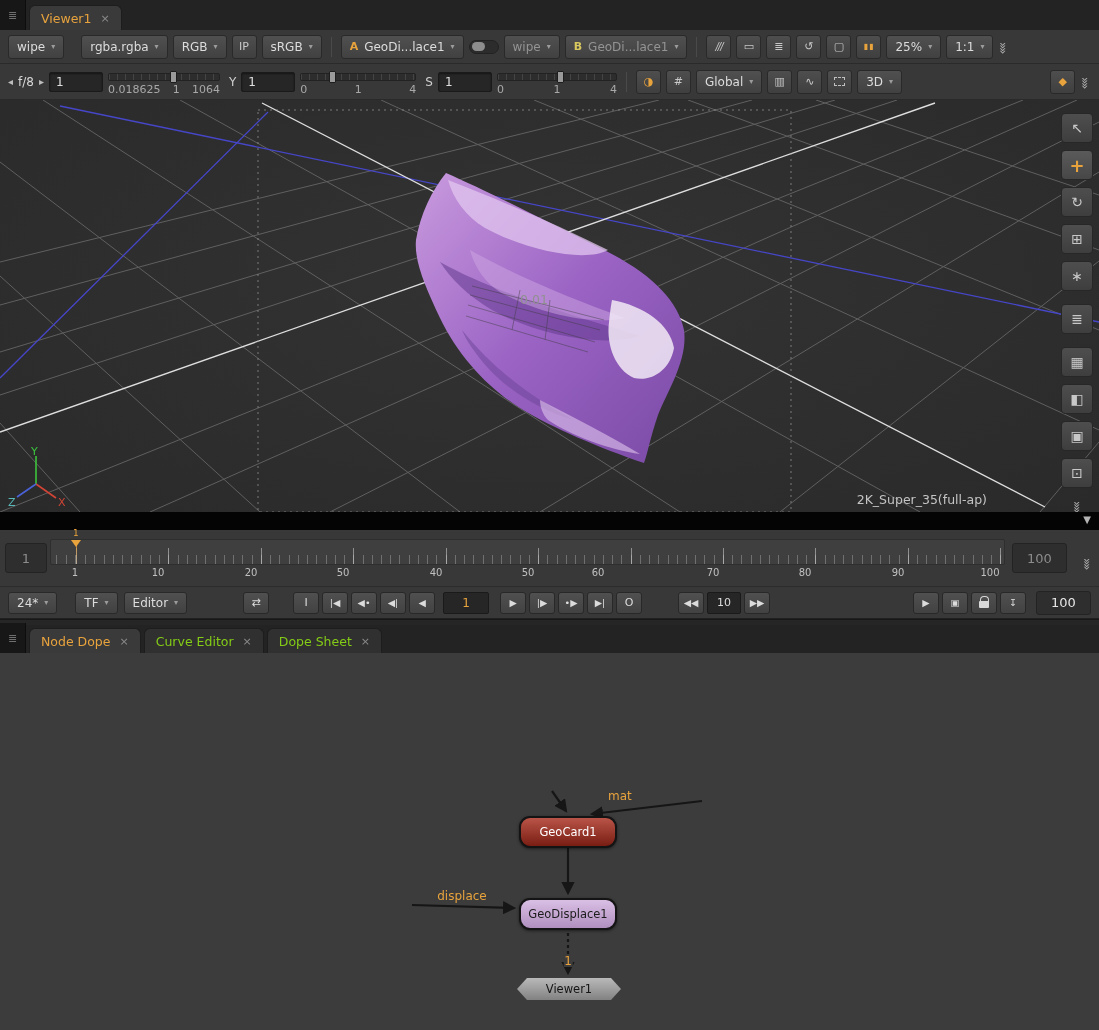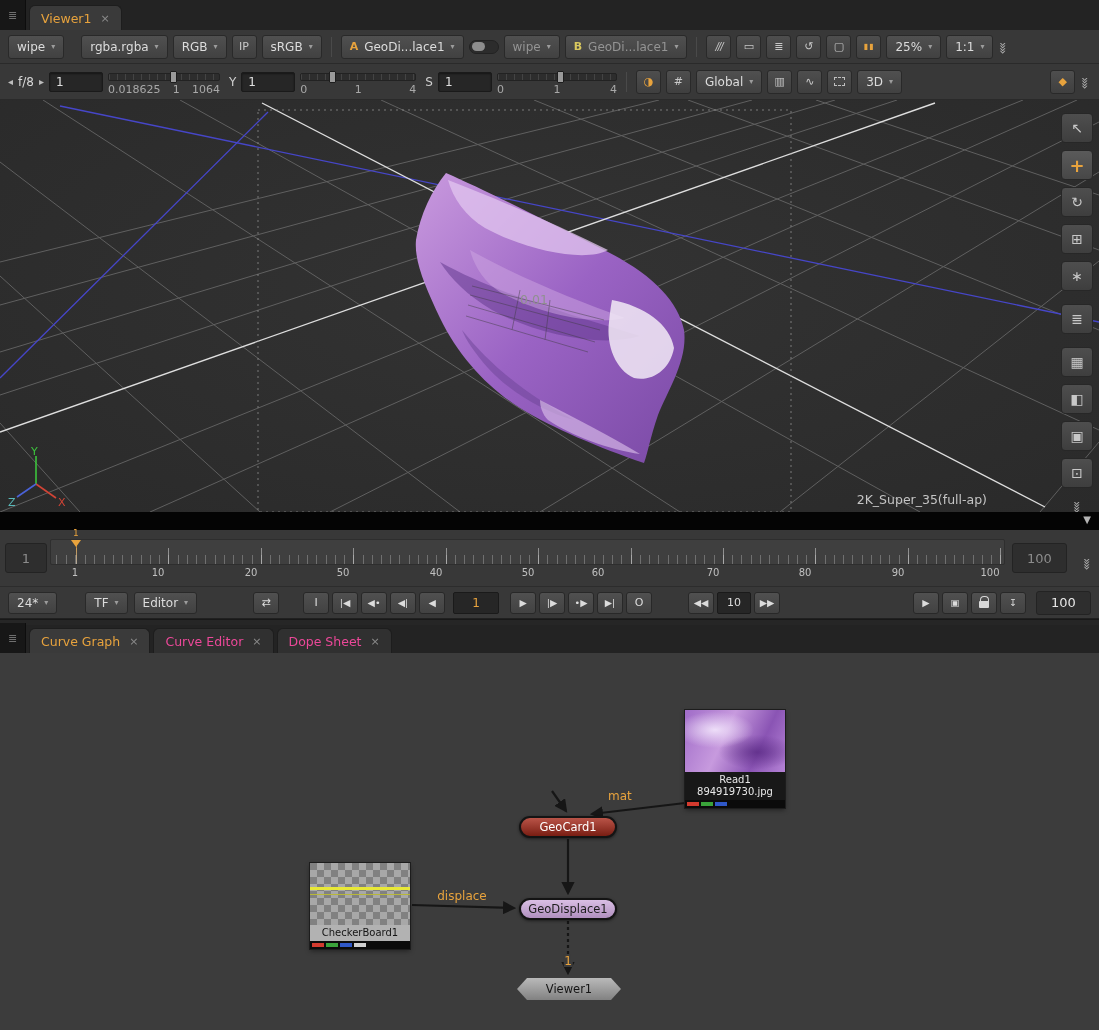--- a/index.html
+++ b/index.html
@@ -7,21 +7,21 @@
   body { font-family:"DejaVu Sans", sans-serif; color:#d6d6d6; }
   .app { position:relative; width:1099px; height:1030px; background:#3a3a3a; overflow:hidden; }
 
   
   .tabbar { display:flex; align-items:flex-end; background:#232323; height:30px; }
   .panel-corner { width:26px; height:30px; background:#171717; color:#6f6f6f;
     display:flex; align-items:center; justify-content:center; font-size:11px; border-right:1px solid #0d0d0d; }
   .tab { height:25px; display:flex; align-items:center; gap:9px; padding:0 11px; margin-left:3px;
     background:#303030; border-radius:6px 6px 0 0; border:1px solid #1d1d1d; border-bottom:none; }
   .tab.active { background:#3a3a3a; }
-  .tab-label { font-size:12.5px; color:#ec4899; white-space:nowrap; }
+  .tab-label { font-size:12.5px; color:#84cc16; white-space:nowrap; }
   .tab.active .tab-label { color:var(--accent,#e8a33d); }
   .tab-close { color:#8a8a8a; font-size:11px; cursor:default; }
 
   
   .vrow { display:flex; align-items:center; gap:5px; padding:0 8px; background:#383838; border-bottom:1px solid #2a2a2a; }
   .row1 { height:34px; }
   .row2 { height:36px; }
   .combo { display:flex; align-items:center; gap:6px; height:24px; padding:0 8px; flex-shrink:0;
     background:linear-gradient(#505050,#414141); border:1px solid #292929; border-radius:3px; }
   .clab { font-size:12px; color:#dcdcdc; white-space:nowrap; }
@@ -101,31 +101,31 @@
   .pbtn.txt { font-size:11px; }
   .framebox { width:46px; height:22px; margin:0 8px; background:#262626; border:1px solid #1a1a1a; border-radius:2px;
     color:var(--accent,#e8a33d); font-size:12px; text-align:center; font-family:inherit; }
   .incbox { width:34px; height:22px; margin-left:3px; background:#262626; border:1px solid #1a1a1a; border-radius:2px;
     color:#dcdcdc; font-size:11px; display:flex; align-items:center; justify-content:center; }
   .endbox { width:55px; height:24px; margin-left:10px; background:#2e2e2e; border:1px solid #232323; border-radius:3px;
     color:#e6e6e6; font-size:13px; display:flex; align-items:center; justify-content:center; }
   .lock { position:relative; width:10px; height:7px; background:#d8d8d8; border-radius:1px; margin-top:4px; }
   .lock::before { content:""; position:absolute; top:-5px; left:1px; width:7px; height:6px;
     border:1.5px solid #d8d8d8; border-bottom:none; border-radius:4px 4px 0 0; }
-  .ml18{margin-left:28px;} .ml6{margin-left:6px;} .ml56{margin-left:56px;} .ml24{margin-left:24px;} .ml36{margin-left:36px;}
+  .ml18{margin-left:18px;} .ml6{margin-left:6px;} .ml56{margin-left:56px;} .ml24{margin-left:24px;} .ml36{margin-left:36px;}
   .mlauto{margin-left:auto;}
 
   
   .ngdivider { height:6px; background:#262626; border-top:1px solid #181818; }
   .ntabbar { height:28px; }
   .graph { position:relative; height:377px; background:#3c3c3c; overflow:hidden; }
   .edges { position:absolute; left:0; top:0; pointer-events:none; }
   .elab { font-size:12px; fill:var(--accent,#e8a33d); paint-order:stroke; stroke:#3c3c3c; stroke-width:4px; font-family:inherit; }
   .gnode { position:absolute; }
-  .pill { width:98px; height:22px; border-radius:11px; border:2px solid #141414;
+  .pill { width:98px; height:32px; border-radius:11px; border:2px solid #141414;
     display:flex; align-items:center; justify-content:center; font-size:11.5px;
     box-shadow:0 1px 3px rgba(0,0,0,.5); }
   .geocard { background-color:var(--node-red,#a8291a); background-image:linear-gradient(rgba(255,255,255,.2), rgba(0,0,0,.28)); color:#fff; }
   .geodisplace { background-color:var(--node-purple,#c9a3d9); background-image:linear-gradient(rgba(255,255,255,.3), rgba(0,0,0,.12)); color:#1c1c1c; }
   .viewer-node { width:104px; height:22px; background-color:var(--node-gray,#a2a2a2);
     background-image:linear-gradient(rgba(255,255,255,.25), rgba(0,0,0,.2));
     clip-path:polygon(10px 0, calc(100% - 10px) 0, 100% 50%, calc(100% - 10px) 100%, 10px 100%, 0 50%);
     display:flex; align-items:center; justify-content:center; color:#141414; font-size:11.5px;
     filter:drop-shadow(0 1px 1px rgba(0,0,0,.5)); }
   .thumbnode { width:100px; box-shadow:0 0 0 1px #1d1d1d, 0 2px 5px rgba(0,0,0,.45); }
@@ -495,21 +495,21 @@
     <button class="pbtn">
         <span>↧</span>
       </button>
     <div class="endbox">100</div>
   </div>
 
   <div class="ngdivider"></div>
   <div class="tabbar ntabbar">
     <div class="panel-corner">≣</div>
     <div class="tab active">
-      <span class="tab-label">Curve Graph</span>
+      <span class="tab-label">Node Dope</span>
       <span class="tab-close">×</span>
     </div>
     <div class="tab">
       <span class="tab-label">Curve Editor</span>
       <span class="tab-close">×</span>
     </div>
     <div class="tab">
       <span class="tab-label">Dope Sheet</span>
       <span class="tab-close">×</span>
     </div>
@@ -527,50 +527,25 @@
         <path d="M552,138 L566,158" marker-end="url(#ah)"></path>
         <path d="M568,186 L568,240" marker-end="url(#ah)"></path>
         <path d="M412,252 L514,255" marker-end="url(#ah)"></path>
         <path d="M568,268 L568,320" stroke-dasharray="3 3" marker-end="url(#ah)"></path>
       </g>
       <text class="elab" x="608" y="147">mat</text>
       <text class="elab" x="462" y="247" text-anchor="middle">displace</text>
       <text class="elab" x="568" y="312" text-anchor="middle">1</text>
     </svg>
 
-    <div class="gnode thumbnode" style="left:685px; top:57px;">
-      <div class="thumb purple-thumb"></div>
-      <div class="nlabel">
-        <div>Read1</div>
-        <div>894919730.jpg</div>
-      </div>
-      <div class="chips">
-        <span style="background:#d23a2e"></span>
-        <span style="background:#3aa33a"></span>
-        <span style="background:#2f58c8"></span>
-      </div>
-    </div>
 
     <div class="gnode pill geocard" style="left:519px; top:163px;">
       <span>GeoCard1</span>
     </div>
 
-    <div class="gnode thumbnode" style="left:310px; top:210px;">
-      <div class="thumb checker-thumb">
-        <div class="yline"></div>
-        <div class="yline2"></div>
-      </div>
-      <div class="nlabel light">CheckerBoard1</div>
-      <div class="chips">
-        <span style="background:#d23a2e"></span>
-        <span style="background:#3aa33a"></span>
-        <span style="background:#2f58c8"></span>
-        <span style="background:#d0d0d0"></span>
-      </div>
-    </div>
 
     <div class="gnode pill geodisplace" style="left:519px; top:245px;">
       <span>GeoDisplace1</span>
     </div>
 
     <div class="gnode viewer-node" style="left:517px; top:325px;">
       <span>Viewer1</span>
     </div>
   </div>
 

